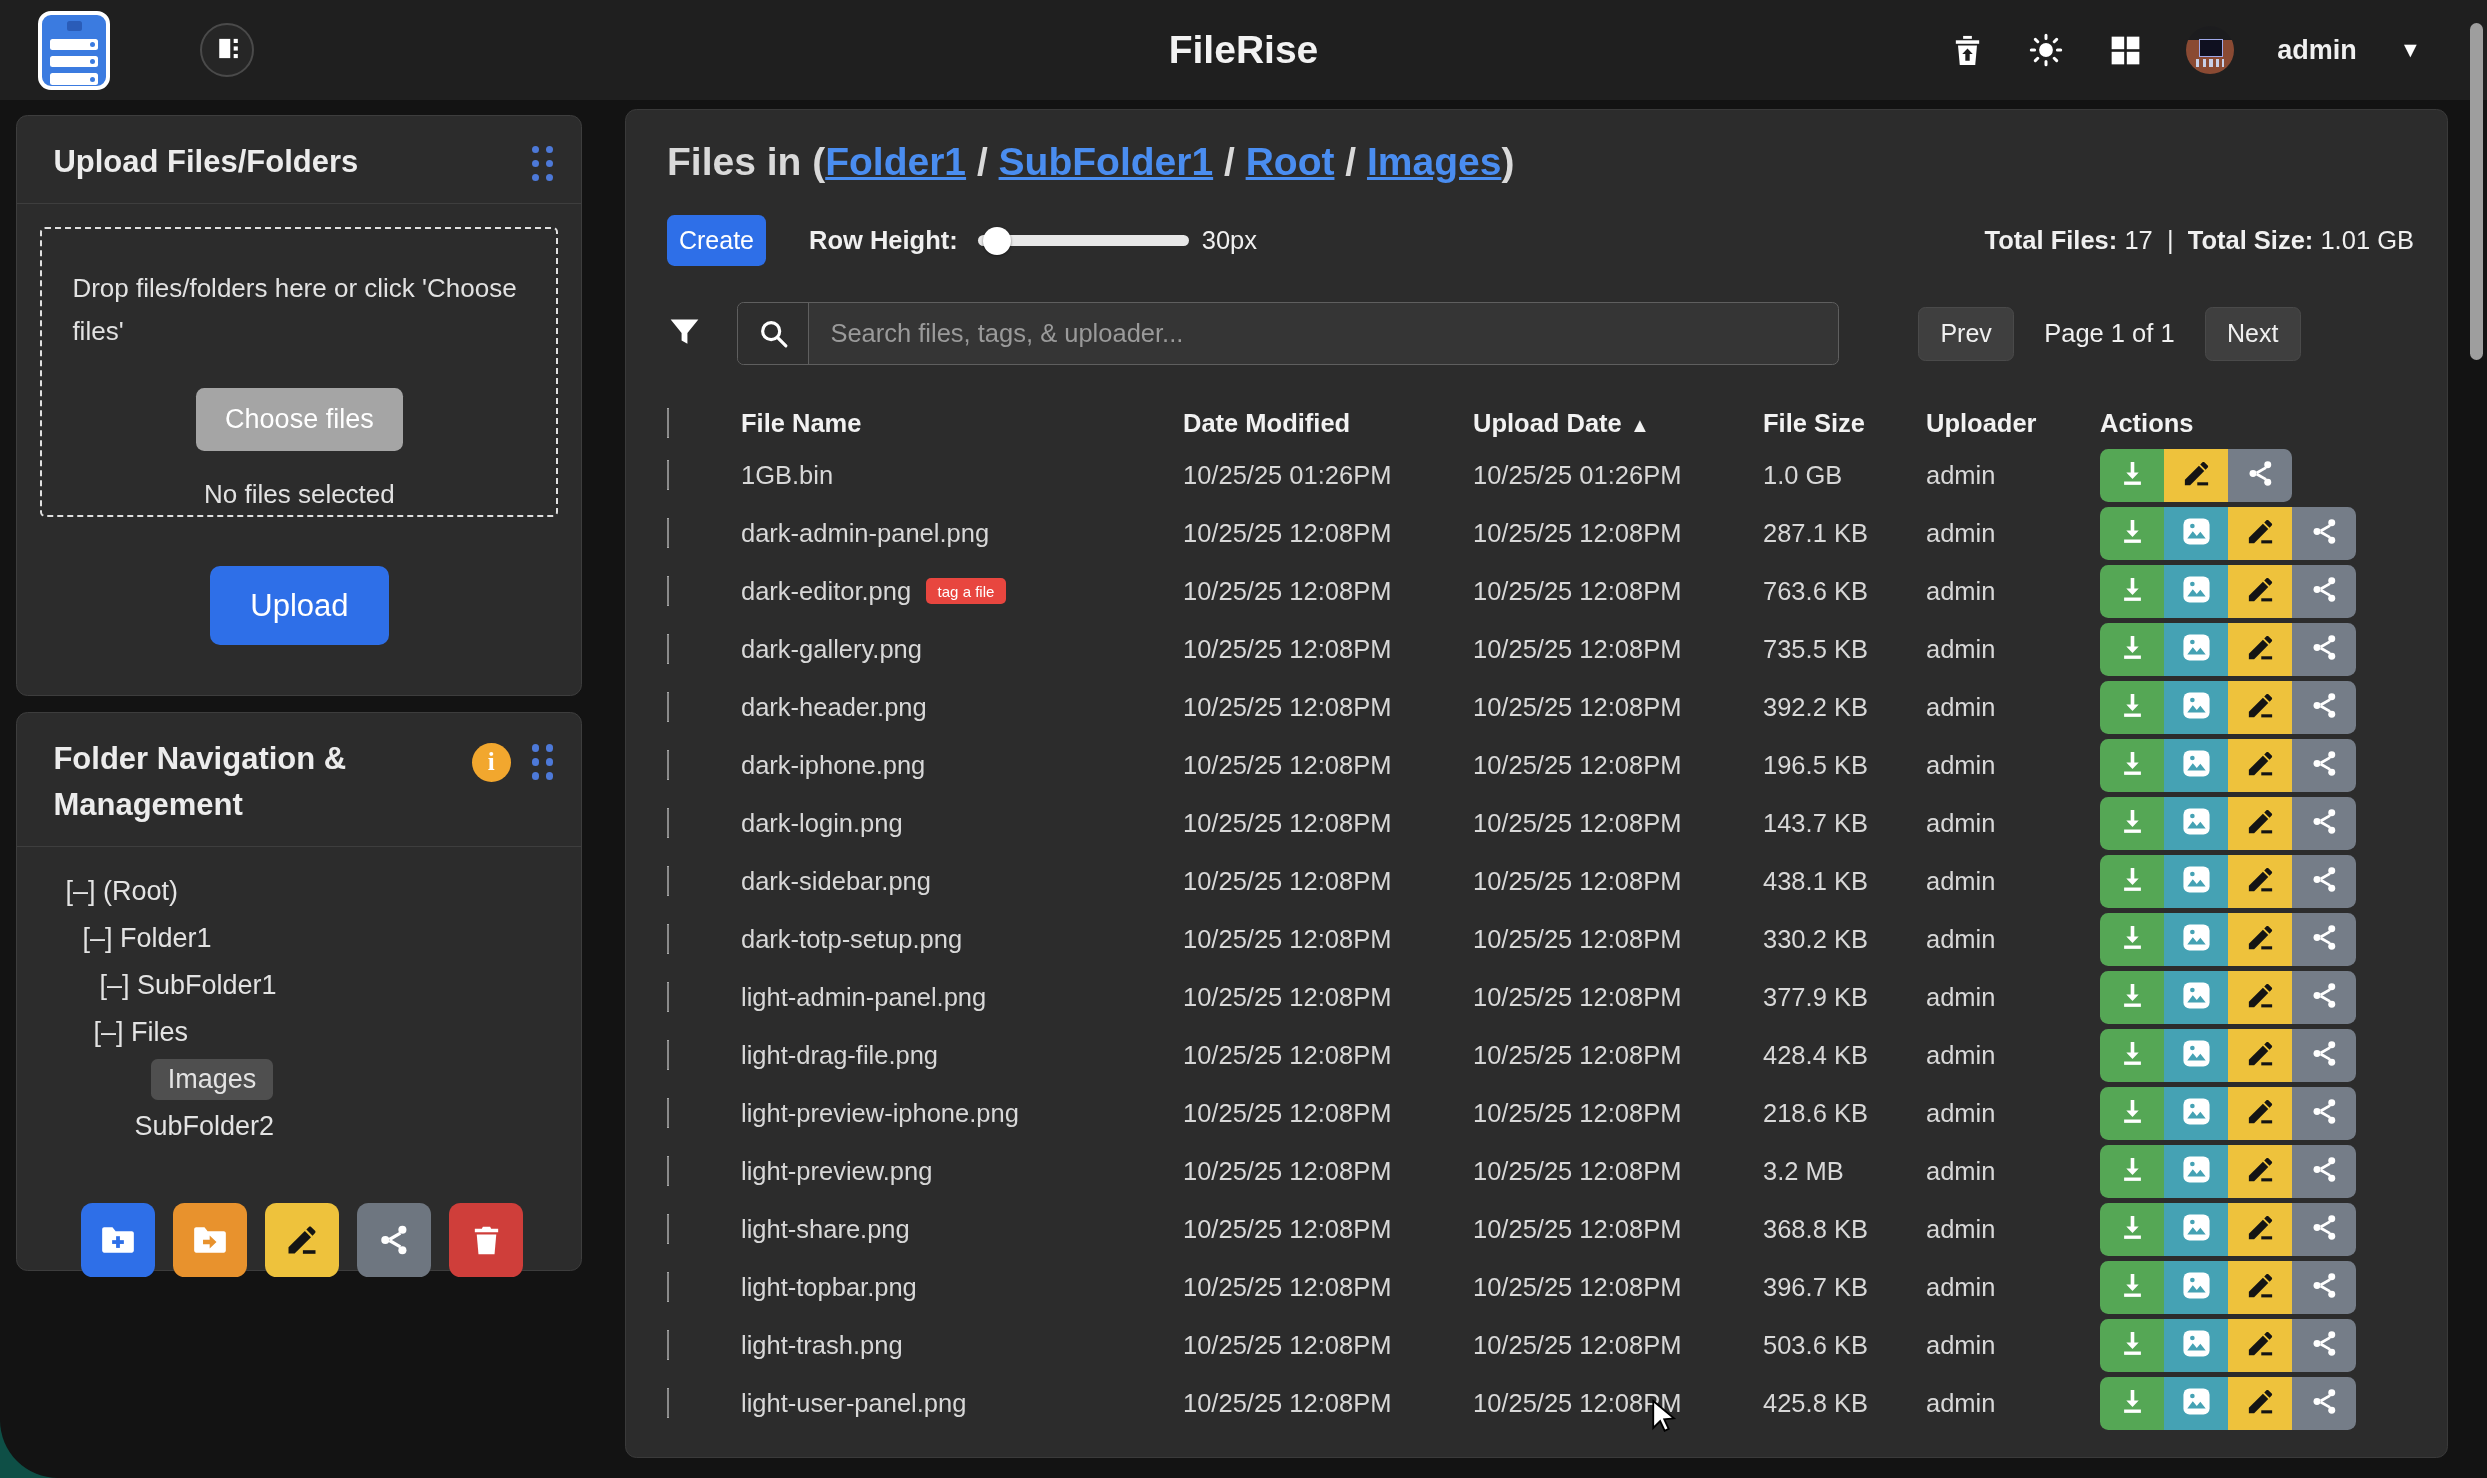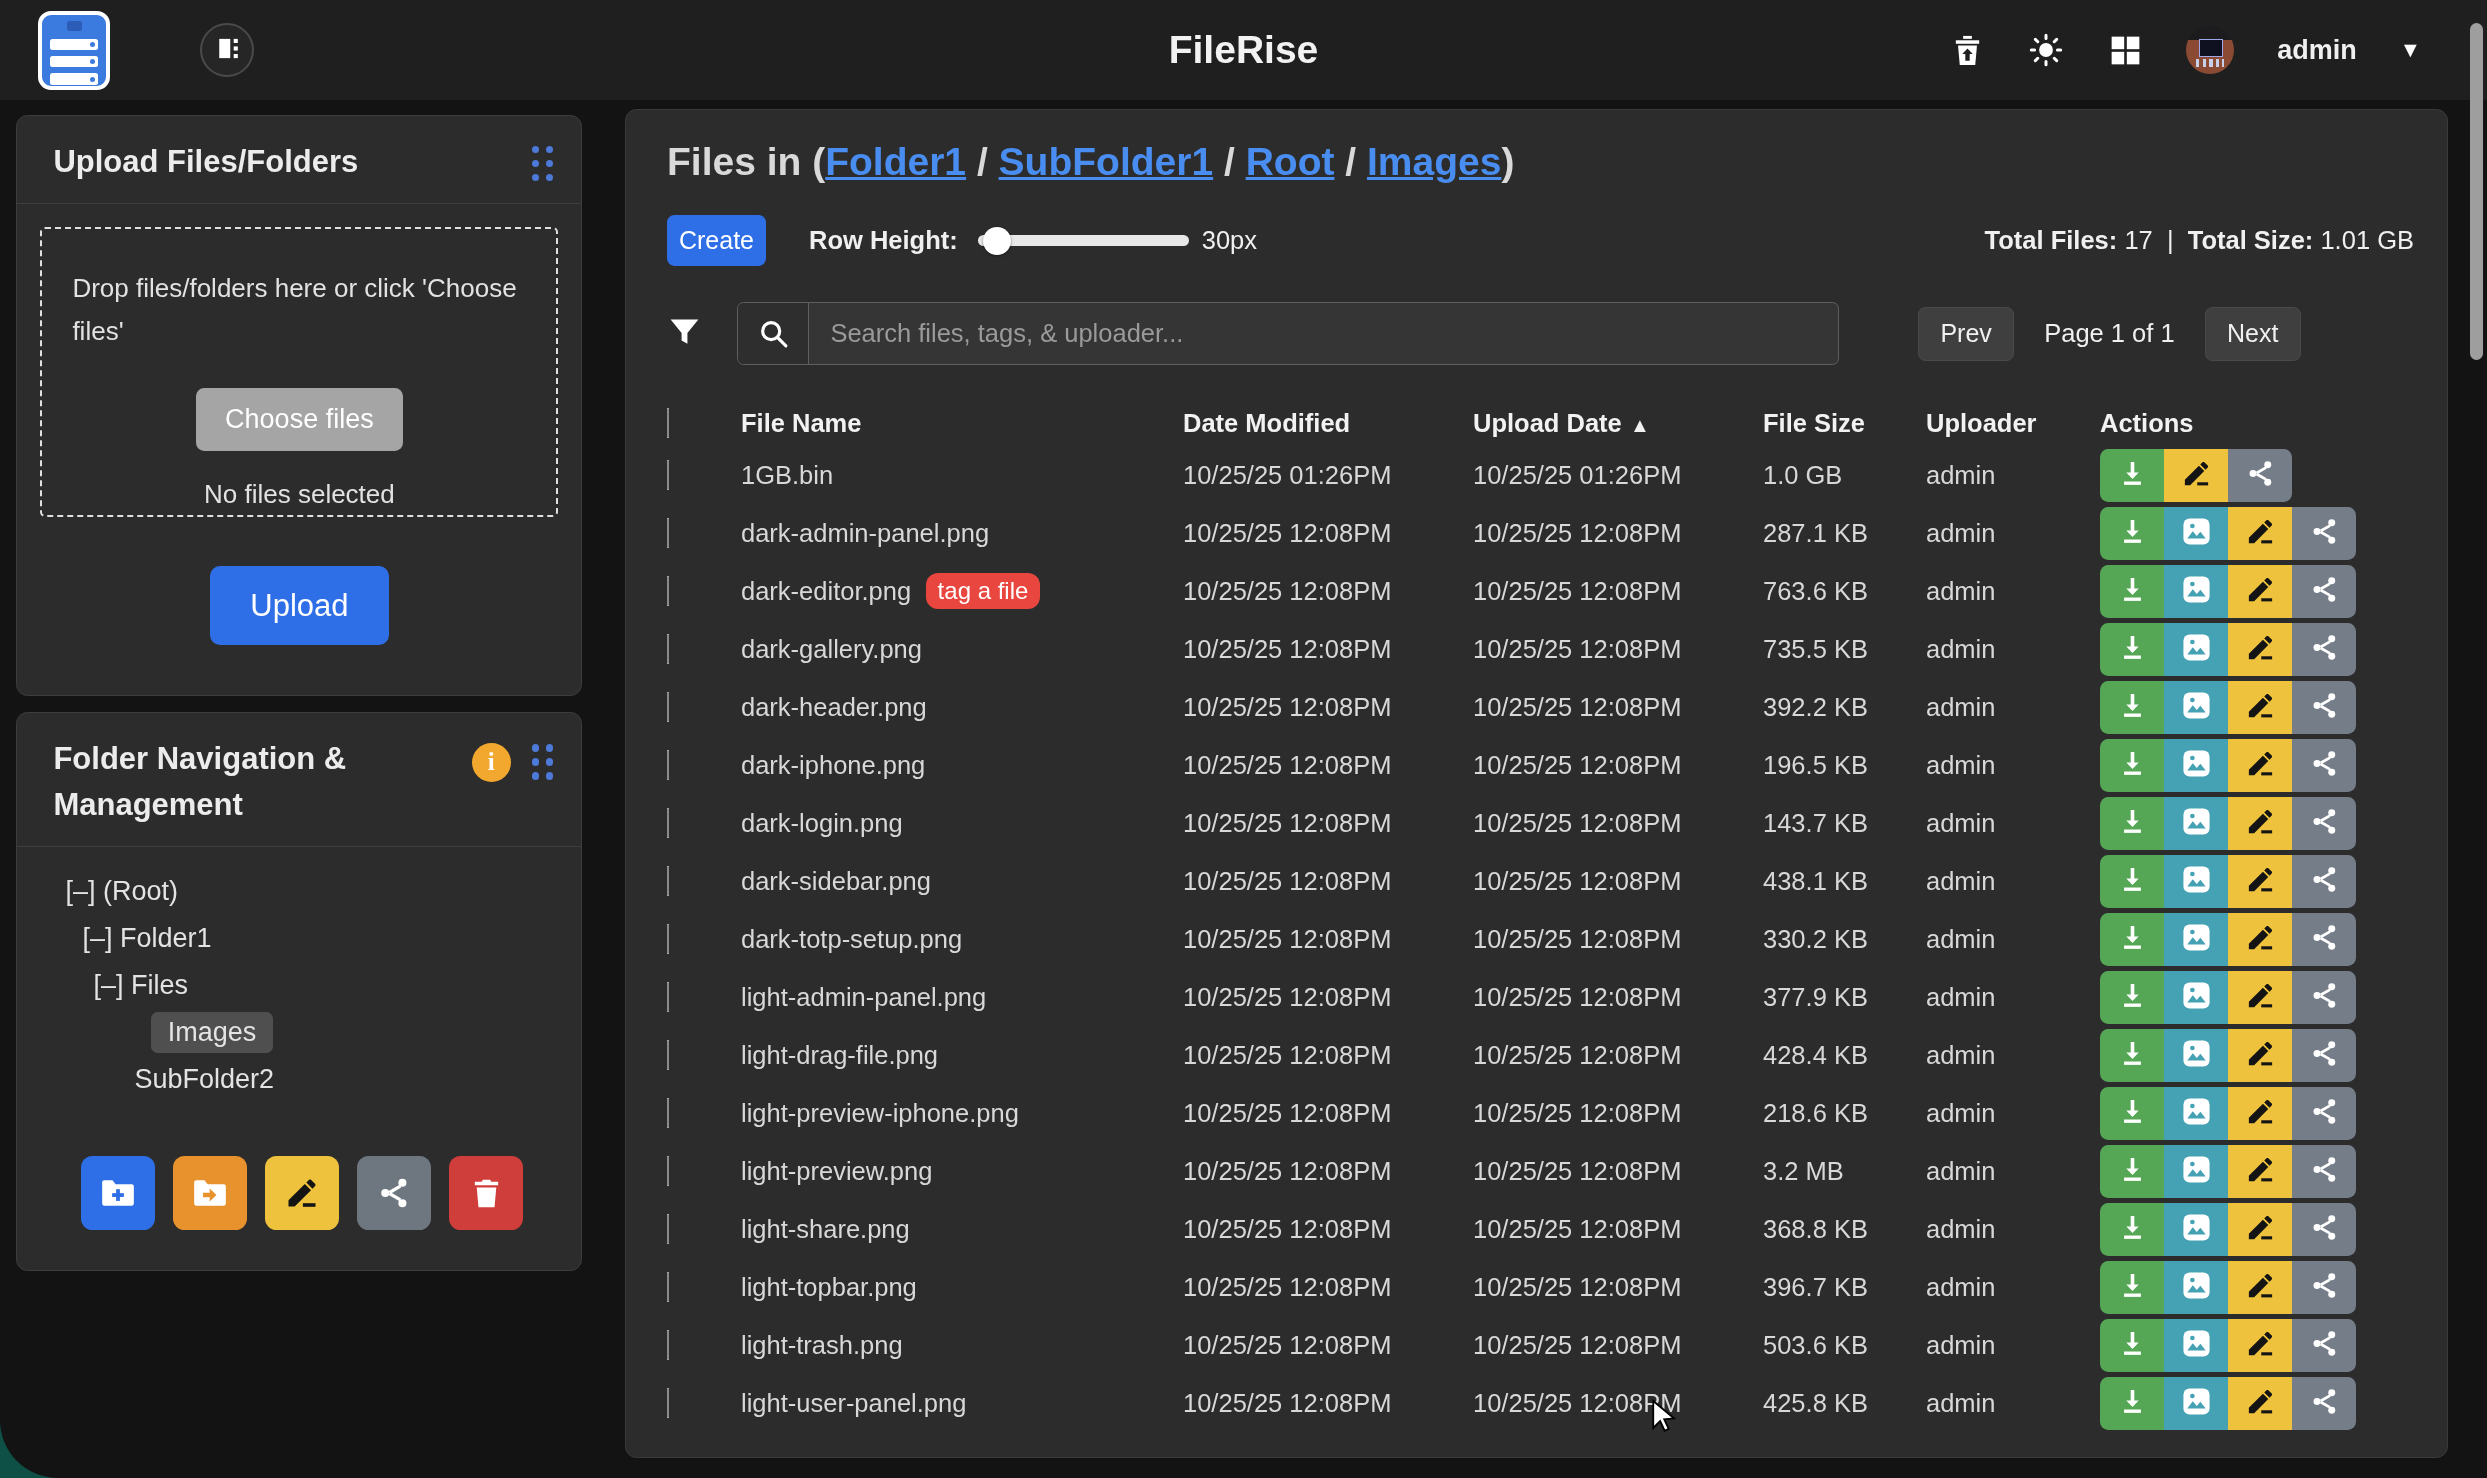--- a/index.html
+++ b/index.html
@@ -66,21 +66,21 @@
   .page-btn { height:54px; padding:0 21.4px; background:#3f3f3f; border:0.8px solid #4a4a4a; border-radius:7.4px; color:#f0f0f0; font-size:25px; font-family:Liberation Sans, sans-serif; }
   #prev-btn { margin-left:79px; } #next-btn { margin-left:30px; }
   #page-indicator { color:#f0f0f0; font-size:25.5px; margin-left:30px; }
   
   .tgrid { display:grid; grid-template-columns:74px 442px 290px 290px 163px 174px 1fr; align-items:center; }
   #table-header { margin-top:35px; height:46px; color:#f2f2f2; font-size:25.5px; font-weight:bold; }
   .sort-arrow { font-size:20px; margin-left:8.2px; }
   .file-row { height:58px; color:#d8d8d8; font-size:25.5px; }
   .cbx { width:18px; height:18px; background:#fff; border:1.6px solid #8a8a8a; border-radius:5px; }
   .name-cell { display:flex; align-items:center; gap:15px; }
-  .tag-badge { background:#e8463f; color:#fff; font-size:24px; padding:4.1px 11.5px; border-radius:12px; white-space:nowrap;text-align:right; }
+  .tag-badge { background:#e8463f; color:#fff; font-size:15px; padding:4.1px 11.5px; border-radius:5px; white-space:nowrap;text-align:right; }
   .action-group { display:flex; border-radius:8.2px; overflow:hidden; width:max-content; }
   .abtn { width:64px; height:53px; border:none; display:flex; align-items:center; justify-content:center; }
   .abtn.download{ background:#55a755; } .abtn.preview{ background:#45a2b4; } .abtn.edit{ background:#eec23c; } .abtn.share{ background:#757d88; }
   
   #cursor { position:absolute; left:1645px; top:1398px; z-index:99; }
 </style>
 </head>
 <body>
 
 <div id="app">
@@ -165,20 +165,21 @@
             <i></i>
             <i></i>
             <i></i>
             <i></i>
           </span>
       </div>
     </div>
     <div id="tree">
         <div class="tree-item" style="padding-left: 48px;">[–] (Root)</div>
         <div class="tree-item" style="padding-left: 65px;">[–] Folder1</div>
+        <div class="tree-item" style="padding-left: 82px;">[–] SubFolder1</div>
         <div class="tree-item" style="padding-left: 76px;">[–] Files</div>
         <div class="tree-item" style="padding-left: 134px;">
           <span class="sel">Images</span>
         </div>
         <div class="tree-item" style="padding-left: 117px;">SubFolder2</div>
       </div>
     <div id="folder-actions">
       <button class="fbtn blue">
         <svg width="38" height="38" viewBox="0 0 24 24" fill="#fff">
             <path d="M2 5.2C2 4.5 2.6 4 3.3 4h5.2l2 2.4h10.2c.7 0 1.3.6 1.3 1.3v11c0 .7-.6 1.3-1.3 1.3H3.3C2.6 20 2 19.4 2 18.7z"></path>

